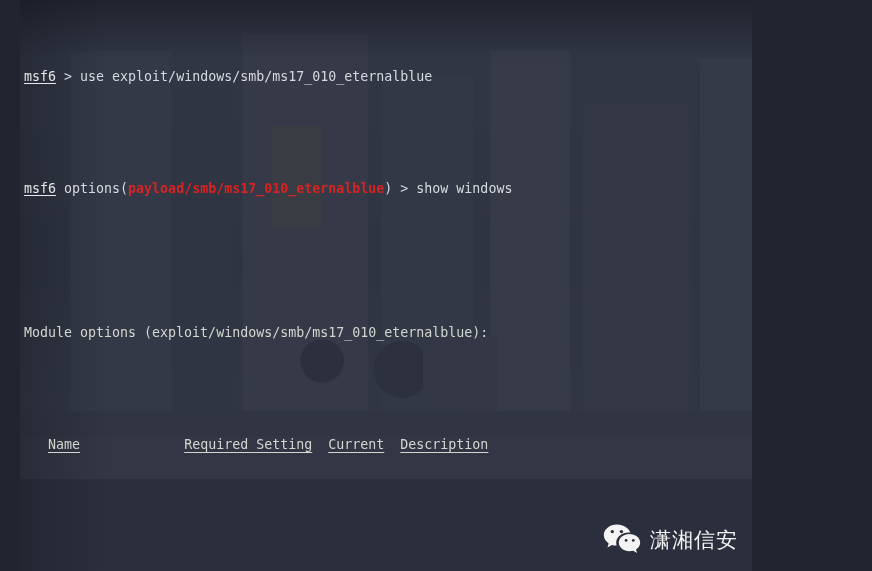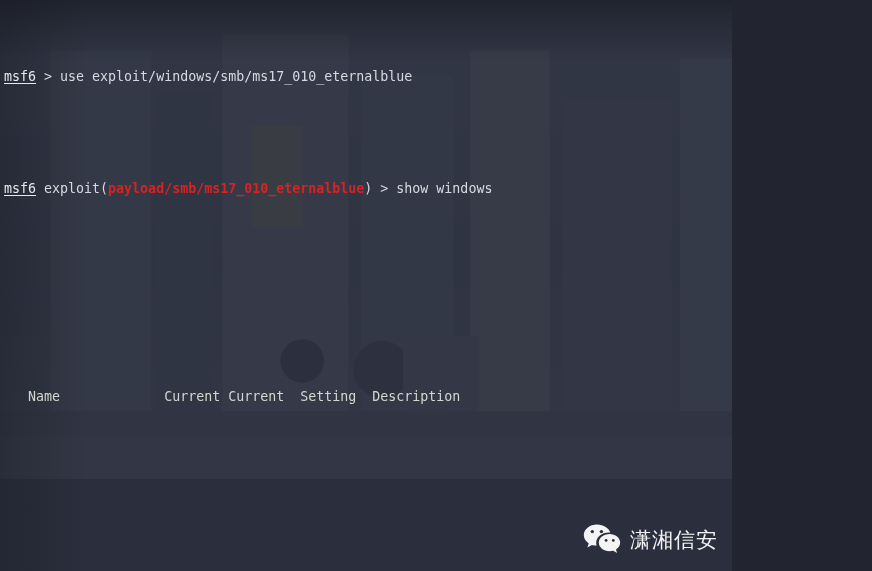--- a/index.html
+++ b/index.html
@@ -10,20 +10,21 @@
   #terminal {
     position: relative;
     width: 732px;
     height: 571px;
     overflow: hidden;
     background-color: #2b2f3d;
     font-family: "DejaVu Sans Mono", "Liberation Mono", monospace;
     font-size: 13.3px;
     line-height: 16px;
     color: #d3d7cf;
+    margin-left: 20px;
   }
   
   #wallpaper {
     position: absolute;
     inset: 0;
     opacity: 0.085;
     pointer-events: none;
   }
   #vignette {
     position: absolute;
@@ -51,20 +52,21 @@
   .red {
     color: #d42424;
     font-weight: bold;
   }
   .blue {
     color: #2b6fd4;
     font-weight: bold;
   }
   .plain { color: #d6dae0; }
   .ul-head {
+    text-decoration: underline;
     text-underline-offset: 3px;
   }
   #watermark {
     position: absolute;
     right: 14px;
     bottom: 14px;
     z-index: 5;
     display: flex;
     align-items: center;
     gap: 9px;
@@ -110,28 +112,29 @@
   <div id="vignette"></div>
 
   <div id="screen">
 
     
     <div class="line"><span class="msf">msf6</span><span class="plain"> &gt; </span><span class="plain">use exploit/windows/smb/ms17_010_eternalblue</span></div>
 
     
 
     
-    <div class="line"><span class="msf">msf6</span><span class="plain"> exploit(</span><span class="red">payload/smb/ms17_010_eternalblue</span><span class="plain">)</span><span class="plain"> &gt; </span><span class="plain">show windows</span></div>
+    <div class="line"><span class="msf">msf6</span><span class="plain"> options(</span><span class="red">payload/smb/ms17_010_eternalblue</span><span class="plain">)</span><span class="plain"> &gt; </span><span class="plain">show windows</span></div>
 
     <div class="sep-row"></div>
 
     
+    <div class="line">Module options (exploit/windows/smb/ms17_010_eternalblue):</div>
     <div class="sep-row"></div>
 
-    <div class="line"><span>   </span><span class="ul-head">Name</span><span>             </span><span class="ul-head">Current Current</span><span>  </span><span class="ul-head">Setting</span><span>  </span><span class="ul-head">Description</span></div>
+    <div class="line"><span>   </span><span class="ul-head">Name</span><span>             </span><span class="ul-head">Required Setting</span><span>  </span><span class="ul-head">Current</span><span>  </span><span class="ul-head">Description</span></div>
 
     <div class="sep-row"></div>
 
     
 
     
 
     
 
     

